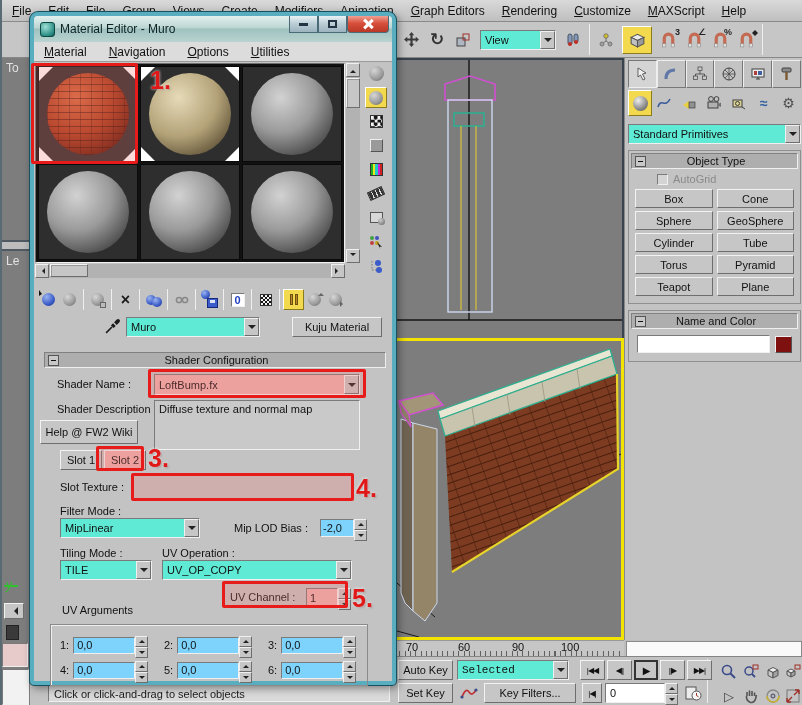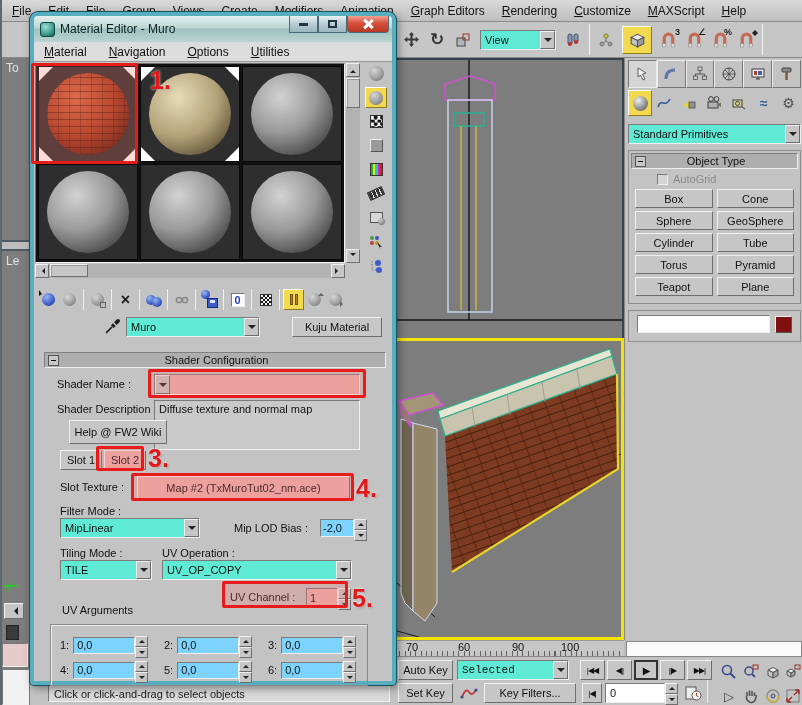--- a/index.html
+++ b/index.html
@@ -402,20 +402,24 @@
         <div class="btn">GeoSphere</div>
         <div class="btn">Cylinder</div>
         <div class="btn">Tube</div>
         <div class="btn">Torus</div>
         <div class="btn">Pyramid</div>
         <div class="btn">Teapot</div>
         <div class="btn">Plane</div>
       </div>
     </div>
     <div class="rollout">
+      <div class="rollhead">
+        <div class="minus"></div>
+        <div class="rtitle">Name and Color</div>
+      </div>
       <div style="display:flex;align-items:center;gap:5px;padding:4px 8px 8px 8px;">
         <div class="sunk" style="flex:1;height:18px;display:flex;align-items:center;padding:0 3px;"></div>
         <div style="width:17px;height:17px;background:#7e1010;border:1px solid;border-color:#f0f0f0 #555 #555 #f0f0f0;"></div>
       </div>
     </div>
   </div>
 
   <div class="abs trackbar">
     <span class="abs" style="left:12px;top:0;">70</span>
     <span class="abs" style="left:64px;top:0;">60</span>
@@ -710,35 +714,35 @@
     </div>
 
     <div class="params">
       <div class="rollhead abs" style="left:8px;top:4px;width:342px;">
         <div class="minus"></div>
         <div class="rtitle">Shader Configuration</div>
       </div>
 
       <span class="lbl" style="left:23px;top:32px;">Shader Name :</span>
       <div class="dd abs pinkfield" style="left:120px;top:28px;width:206px;height:21px;">
+        <div class="txt">LoftBump.fx</div>
           <div class="ddarrow">
             <div class="tri-d"></div>
           </div>
       </div>
 
       <span class="lbl" style="left:23px;top:57px;">Shader Description :</span>
       <div class="sunkg abs" style="left:120px;top:54px;width:206px;height:50px;background:#c9c9c9;padding:2px 4px;">Diffuse texture and normal map</div>
 
-      <div class="btn abs" style="left:35px;top:74px;width:98px;height:24px;">Help @ FW2 Wiki</div>
+      <div class="btn abs" style="left:6px;top:74px;width:98px;height:24px;">Help @ FW2 Wiki</div>
 
       <div class="btn abs" style="left:26px;top:104px;width:42px;height:20px;">Slot 1</div>
       <div class="btn abs pinkfield" style="left:70px;top:104px;width:42px;height:20px;">Slot 2</div>
 
       <span class="lbl" style="left:26px;top:135px;">Slot Texture :</span>
-      <div class="btn abs pinkfield" style="left:103px;top:130px;width:213px;height:23px;font-size:11px;">Map #2 (TxMuroTut02_nm.ace)</div>
 
       <span class="lbl" style="left:26px;top:159px;">Filter Mode :</span>
       <div class="dd abs" style="left:26px;top:172px;width:140px;height:20px;">
         <div class="txt">MipLinear</div>
           <div class="ddarrow">
             <div class="tri-d"></div>
           </div>
       </div>
       <span class="lbl" style="left:200px;top:176px;">Mip LOD Bias :</span>
       <div class="abs" style="left:286px;top:173px;display:flex;height:18px;">

